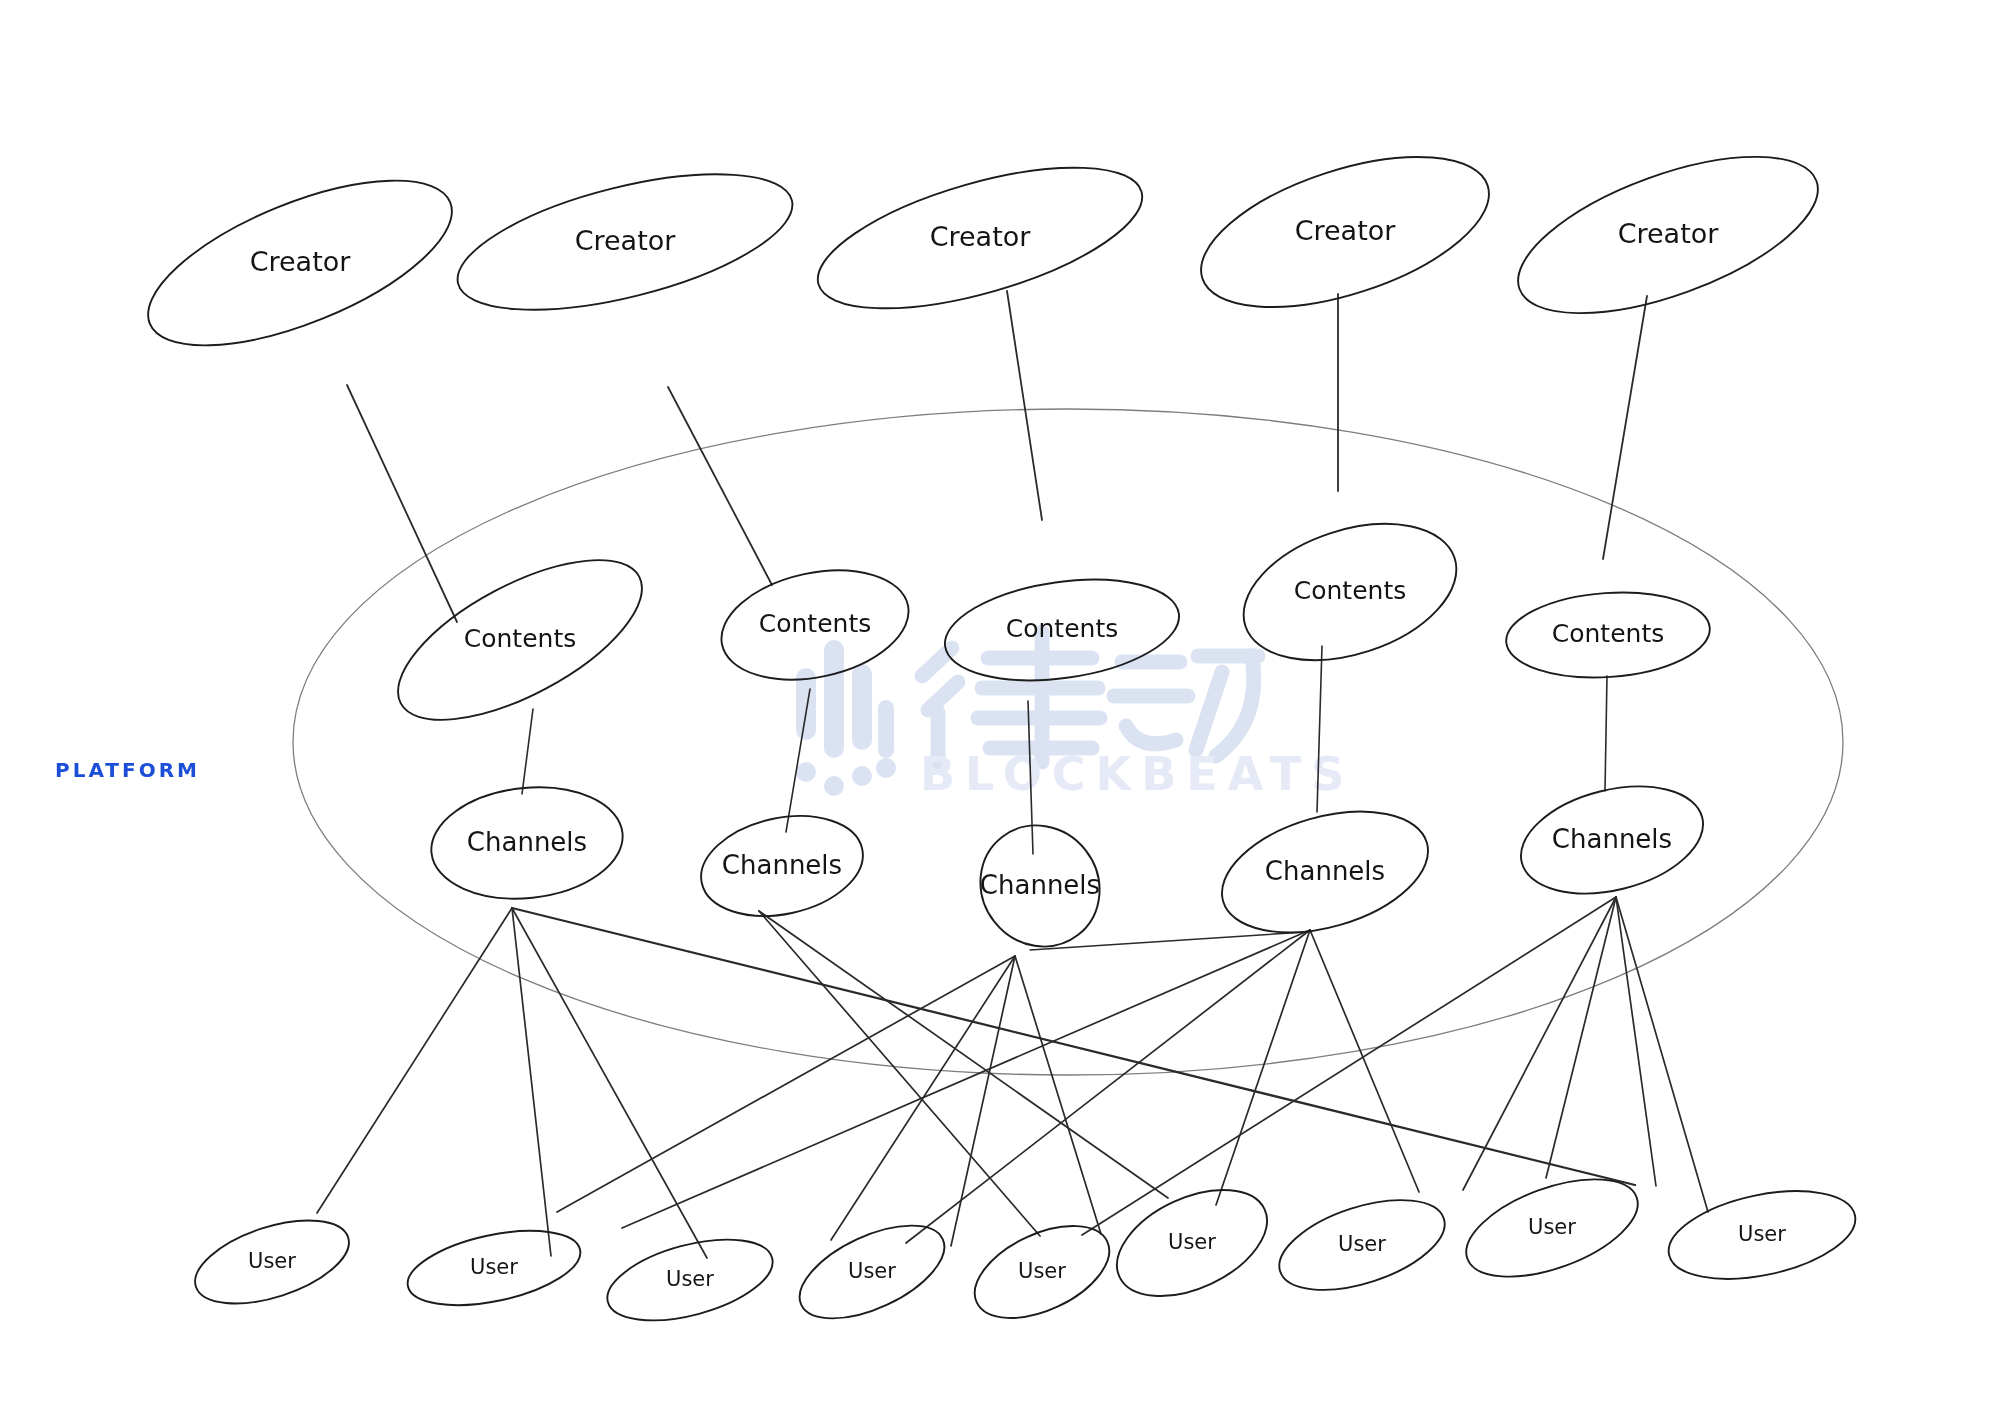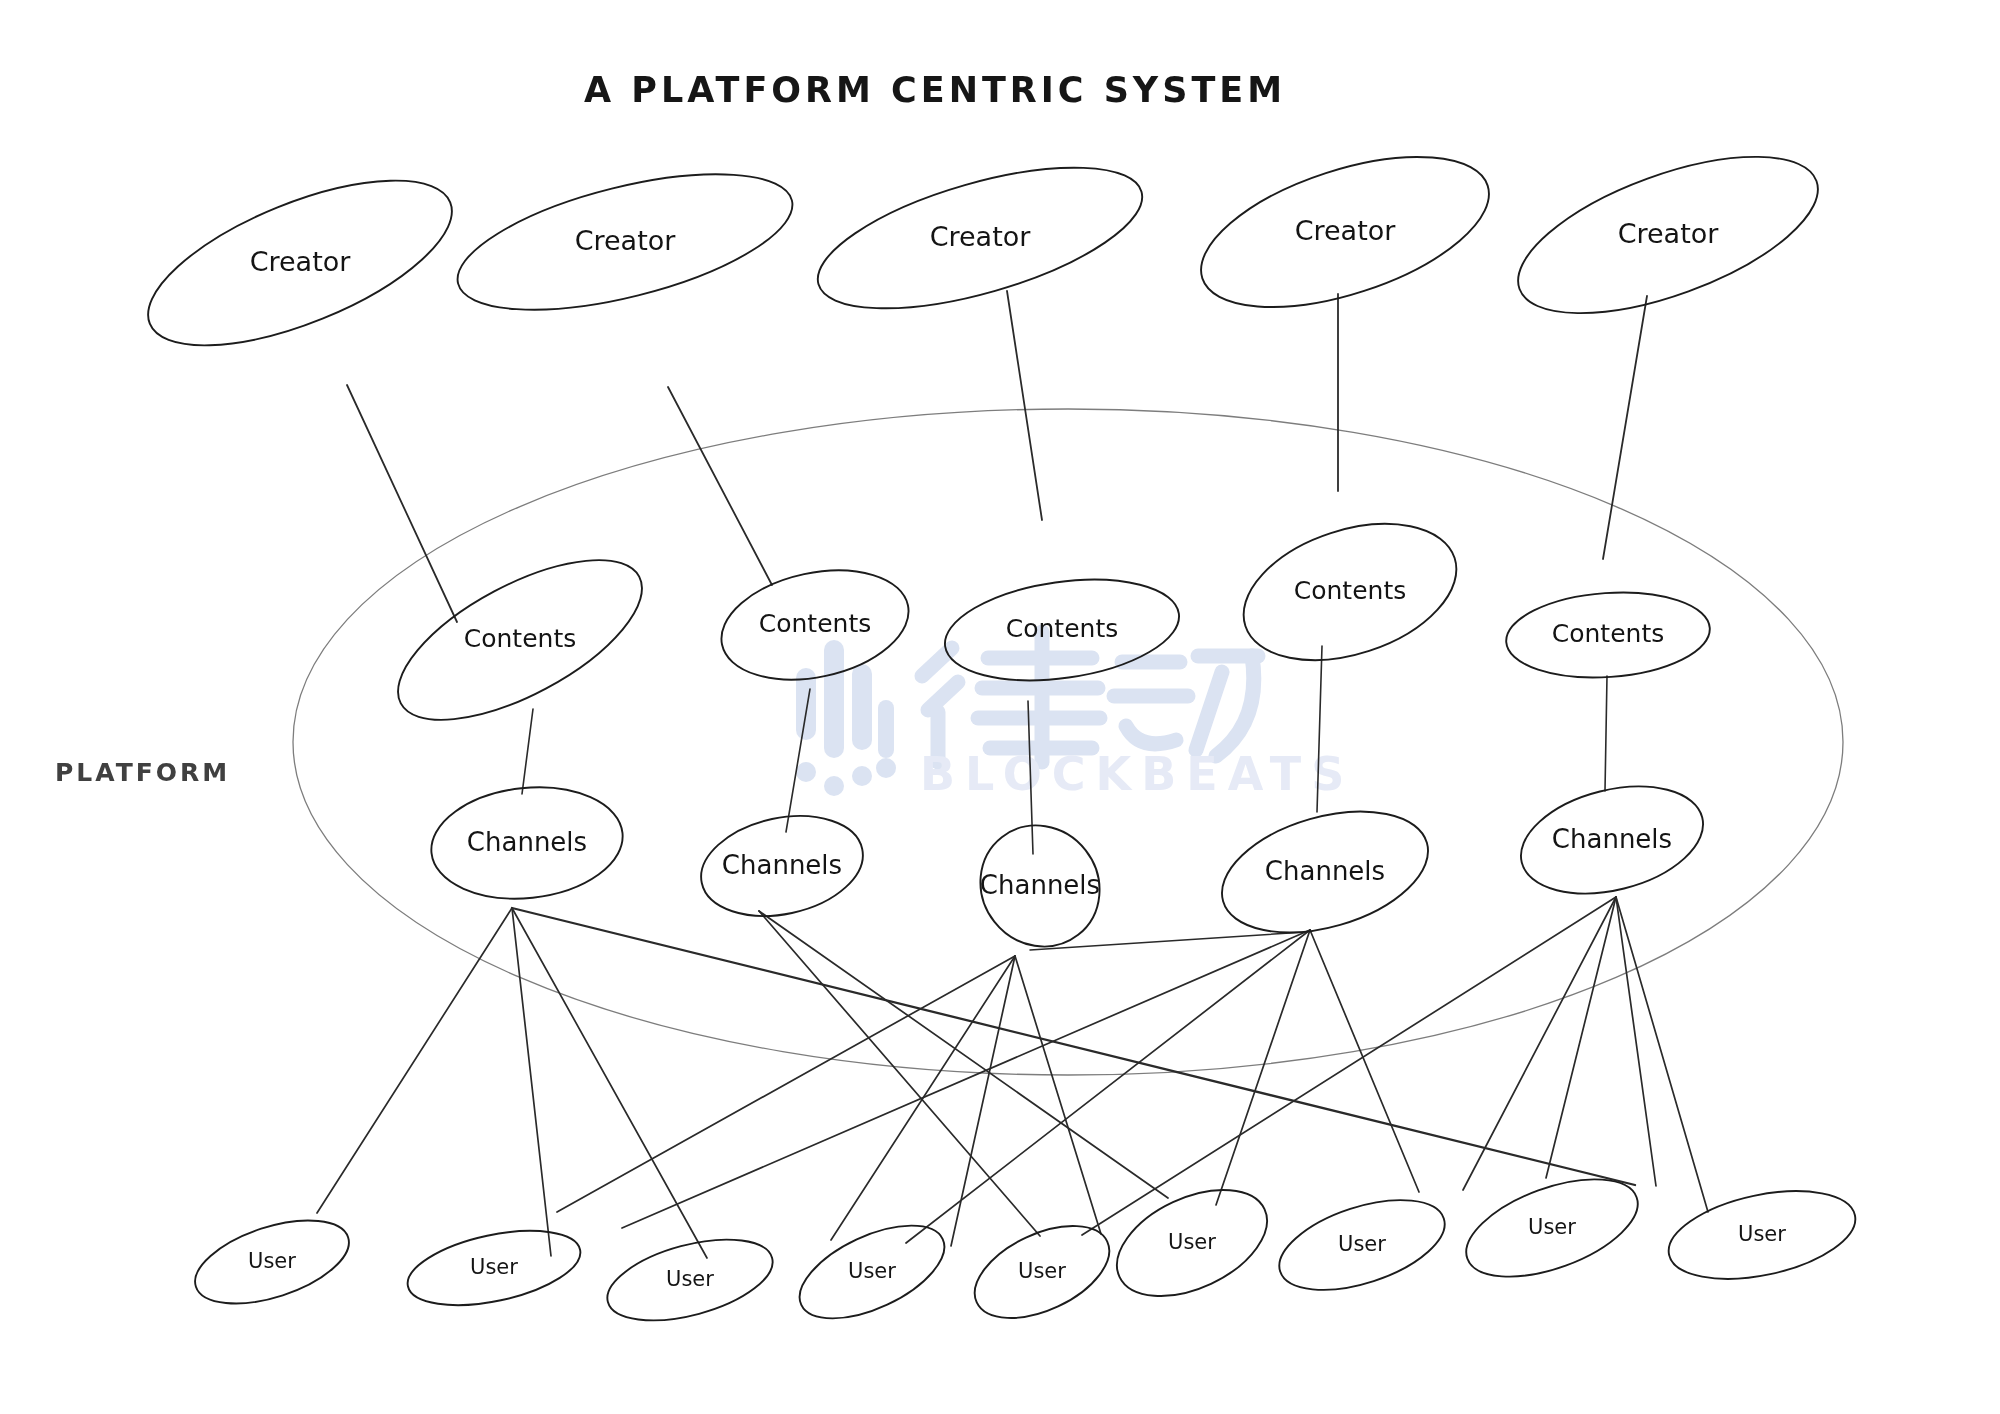--- a/index.html
+++ b/index.html
@@ -3,22 +3,22 @@
 <meta charset="utf-8">
 <style>
   html,body{margin:0;padding:0;background:#ffffff;}
   #stage{position:relative;width:2000px;height:1414px;background:#ffffff;overflow:hidden;
          font-family:"DejaVu Sans", sans-serif;}
   #diagram-svg{position:absolute;left:0;top:0;width:2000px;height:1414px;}
   .page-title{position:absolute;top:70px;left:935px;transform:translateX(-50%);
     font-family:"DejaVu Sans", sans-serif;font-weight:bold;font-size:35px;
     letter-spacing:4px;color:#161616;white-space:nowrap;}
   .platform-label{position:absolute;top:758px;left:55px;
-    font-family:"DejaVu Sans", sans-serif;font-weight:bold;font-size:25px;
-    letter-spacing:3px;color:#404040;}
+    font-family:"DejaVu Sans", sans-serif;font-weight:bold;font-size:20px;
+    letter-spacing:3px;color:#1d4ed8;}
   .node-label{font-family:"DejaVu Sans", sans-serif;fill:#141414;}
   text.wm-brand{font-family:"DejaVu Sans", sans-serif;font-weight:bold;letter-spacing:10px;}
 </style>
 </head>
 <body>
 
 <div id="stage">
   <svg id="diagram-svg" viewBox="0 0 2000 1414" xmlns="http://www.w3.org/2000/svg">
 
     <g id="watermark">
@@ -178,15 +178,14 @@
           <ellipse cx="1552" cy="1228" rx="90" ry="40" transform="rotate(-20 1552 1228)" fill="#ffffff" fill-opacity="0" stroke="#1c1c1c" stroke-width="1.9"></ellipse>
           <text x="1552" y="1228" text-anchor="middle" dominant-baseline="middle" font-size="21" class="node-label">User</text>
         </g>
         <g>
           <ellipse cx="1762" cy="1235" rx="95" ry="40" transform="rotate(-12 1762 1235)" fill="#ffffff" fill-opacity="0" stroke="#1c1c1c" stroke-width="1.9"></ellipse>
           <text x="1762" y="1235" text-anchor="middle" dominant-baseline="middle" font-size="21" class="node-label">User</text>
         </g>
       </g>
   </svg>
 
-  <div class="page-title">A PLATFORM CENTRIC SYSTEM</div>
   <div class="platform-label">PLATFORM</div>
 </div>
 
 </body></html>

